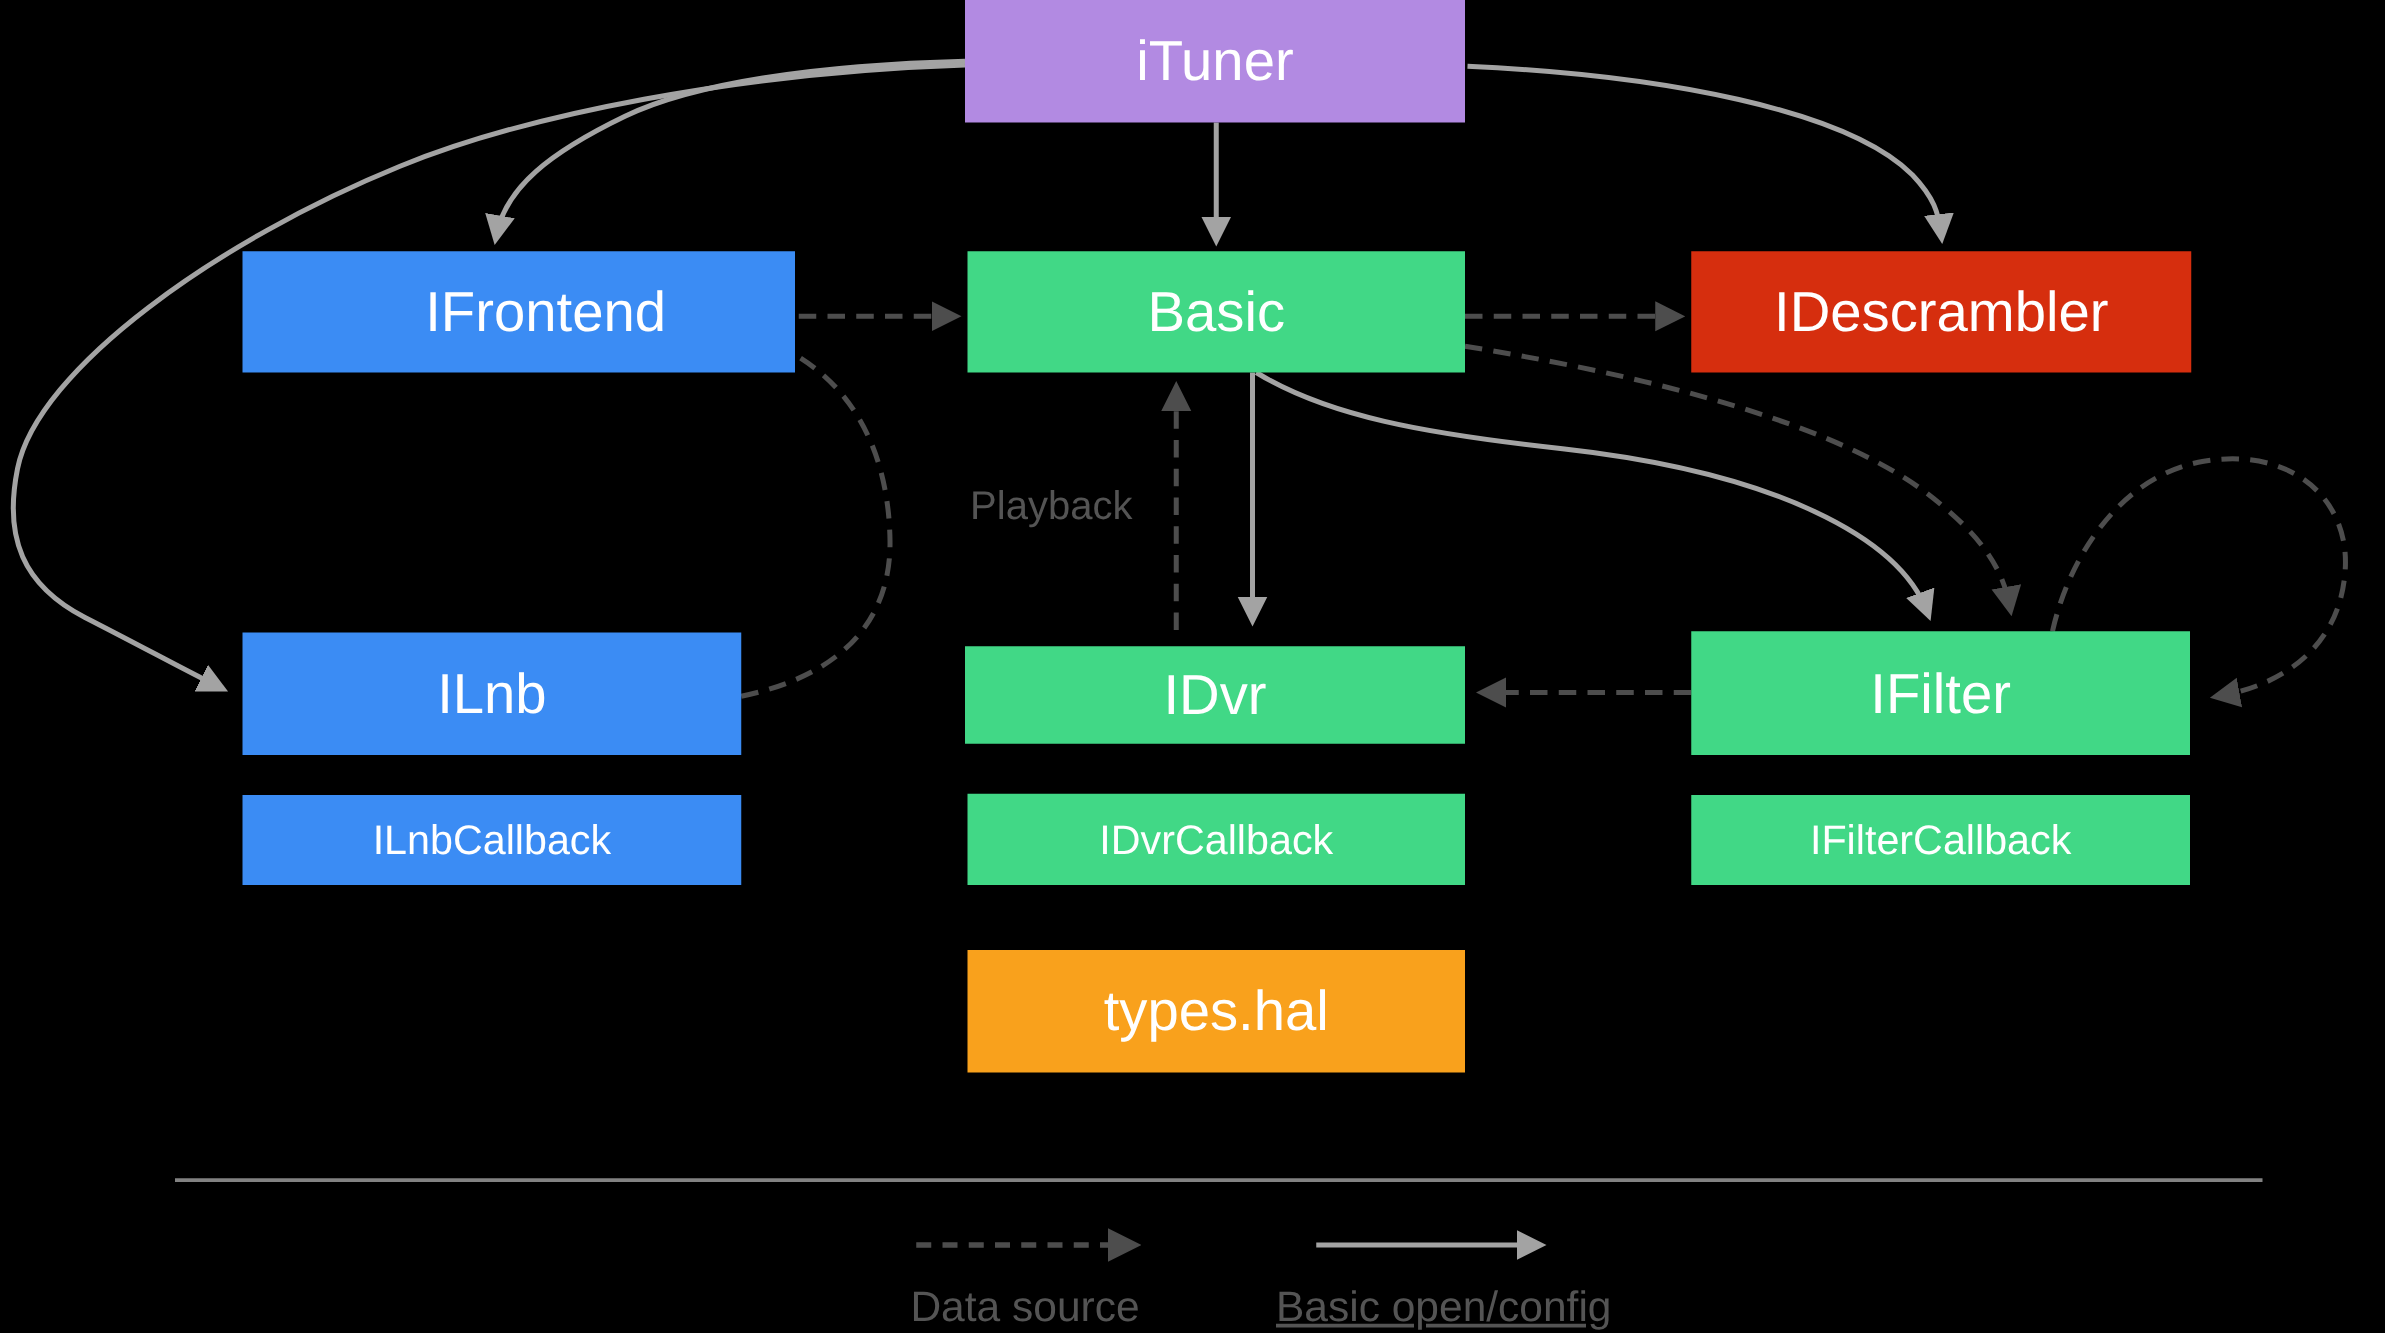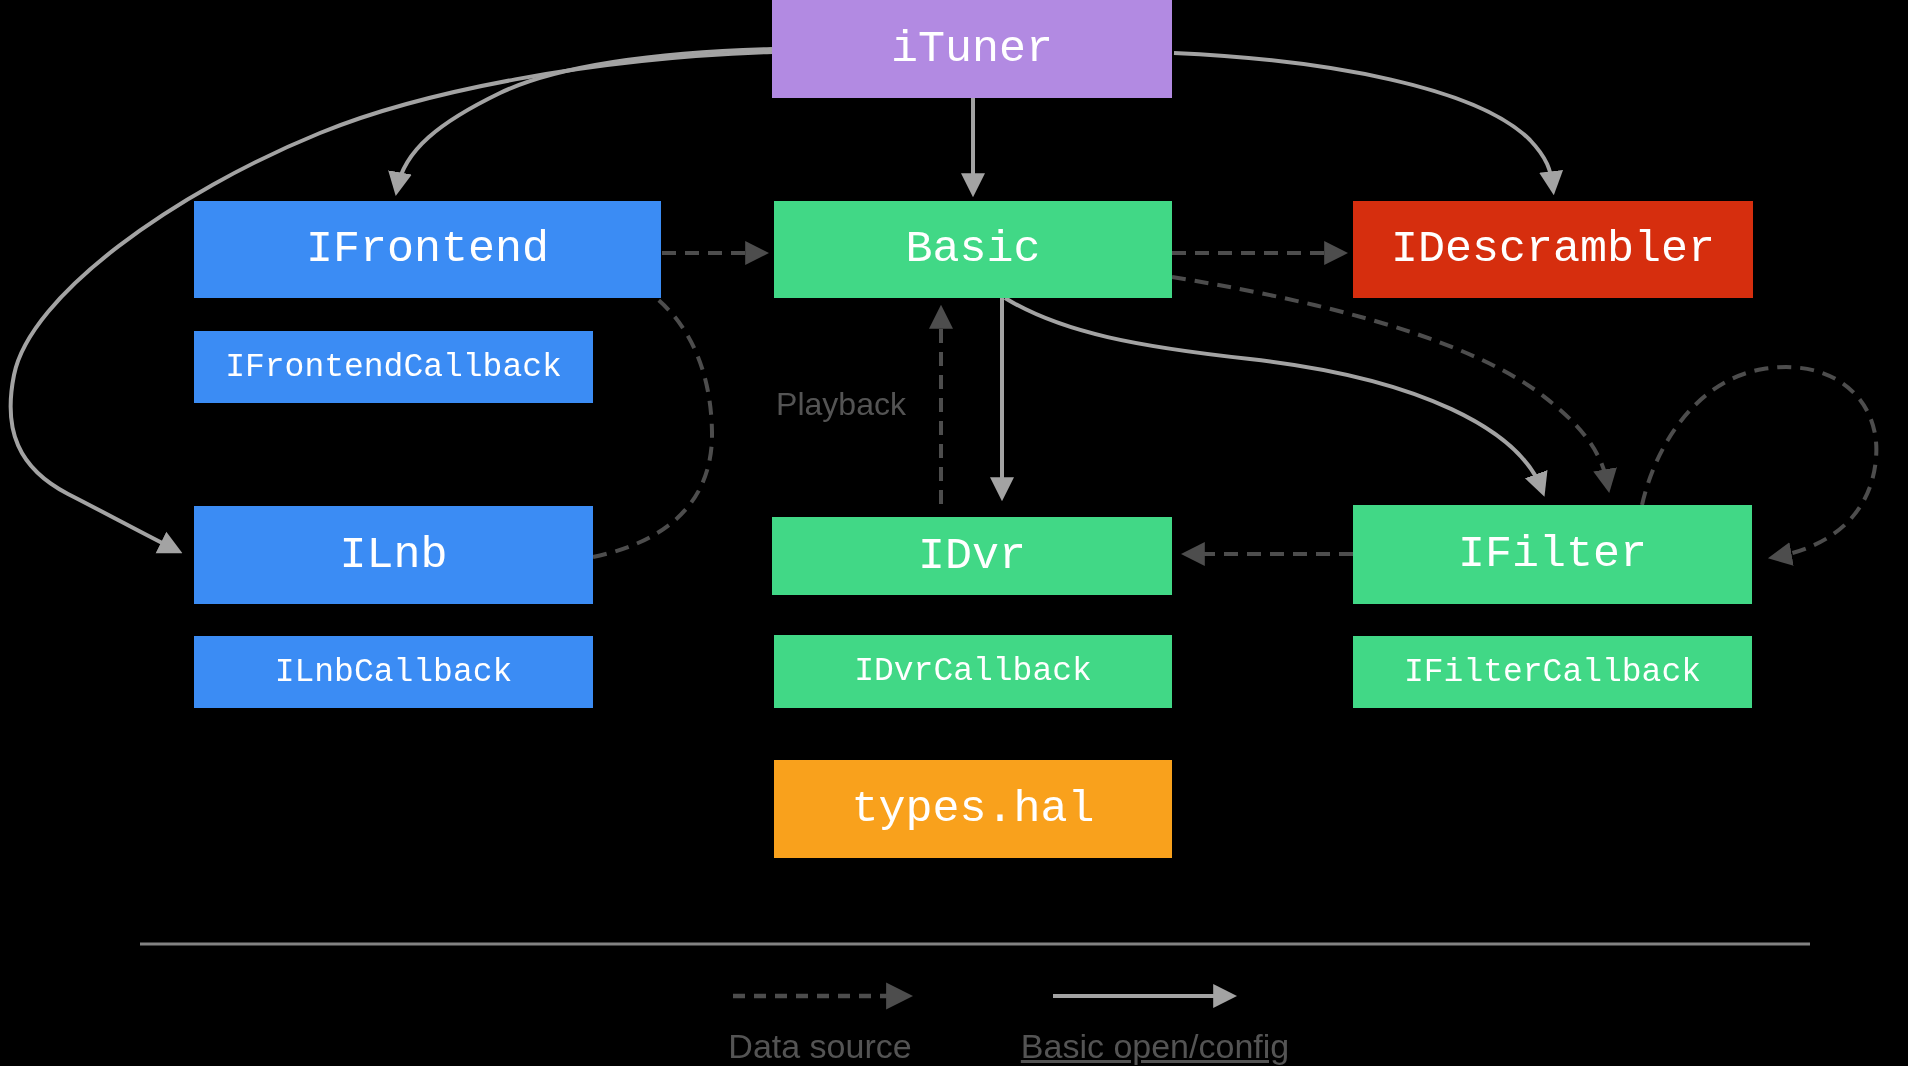--- a/index.html
+++ b/index.html
@@ -1,31 +1,31 @@
 <!DOCTYPE html>
 <html style="--background: #000000; --purple: #b28ae2; --blue: #3b8cf4; --green: #41d886; --red: #d62e0e; --orange: #f9a11c; --box_text: #ffffff; --arrow_solid: #a3a3a3; --arrow_dashed: #4d4d4d; --text_muted: #545454; --separator: #828282;"><head>
 <meta charset="utf-8">
 <style>
   html,body{margin:0;padding:0;background:var(--background,#000);}
   .stage{position:relative;width:1908px;height:1066px;background:var(--background,#000);
          font-family:"Liberation Sans","DejaVu Sans",sans-serif;overflow:hidden;}
   svg.edges{position:absolute;left:0;top:0;}
   .node{position:absolute;display:flex;align-items:center;justify-content:center;
-        color:var(--box_text,#fff);font-family:Liberation Mono, monospace;}
+        color:var(--box_text,#fff);}
   .node.main{font-size:45px;}
   .node.small{font-size:33px;}
   .purple{background:var(--purple);}
   .blue{background:var(--blue);}
   .green{background:var(--green);}
   .red{background:var(--red);}
   .orange{background:var(--orange);}
 
   
   #n-ituner{left:772px;top:0;width:400px;height:98px;}
-  #n-ifrontend{left:194px;top:201px;width:467px;height:97px;}
+  #n-ifrontend{left:194px;top:201px;width:399px;height:97px;padding-left:43px;}
   #n-ifrontendcb{left:194px;top:331px;width:399px;height:72px;}
   #n-ilnb{left:194px;top:506px;width:399px;height:98px;}
   #n-ilnbcb{left:194px;top:636px;width:399px;height:72px;}
   #n-idemux{left:774px;top:201px;width:398px;height:97px;}
   #n-idvr{left:772px;top:505px;width:400px;height:78px;margin-top:12px;}
   #n-idvrcb{left:774px;top:635px;width:398px;height:73px;}
   #n-types{left:774px;top:760px;width:398px;height:98px;}
   #n-idescrambler{left:1353px;top:201px;width:400px;height:97px;}
   #n-ifilter{left:1353px;top:505px;width:399px;height:99px;}
   #n-ifiltercb{left:1353px;top:636px;width:399px;height:72px;}
@@ -75,21 +75,20 @@
     <path class="edge-dashed" d="M 1642 505 C 1656 443, 1698 380, 1763 369 C 1836 357, 1881 402, 1876 458 C 1872 510, 1836 546, 1775 557" marker-end="url(#ah-dashed)"></path>
 
     <line class="legend-line" x1="140" y1="944" x2="1810" y2="944"></line>
     <path class="legend-dashed" d="M 733 996 L 905 996" marker-end="url(#ah-dashed)"></path>
     <path class="legend-solid" d="M 1053 996 L 1230 996" marker-end="url(#ah-solid)"></path>
   </svg>
 
   <div class="node main purple" id="n-ituner">iTuner</div>
 
   <div class="node main blue" id="n-ifrontend">IFrontend</div>
-  <div class="node small blue" id="n-ifrontendcb">IFrontendCallback</div>
   <div class="node main blue" id="n-ilnb">ILnb</div>
   <div class="node small blue" id="n-ilnbcb">ILnbCallback</div>
 
   <div class="node main green" id="n-idemux">Basic</div>
   <div class="node main green" id="n-idvr">IDvr</div>
   <div class="node small green" id="n-idvrcb">IDvrCallback</div>
   <div class="node main orange" id="n-types">types.hal</div>
 
   <div class="node main red" id="n-idescrambler">IDescrambler</div>
   <div class="node main green" id="n-ifilter">IFilter</div>

